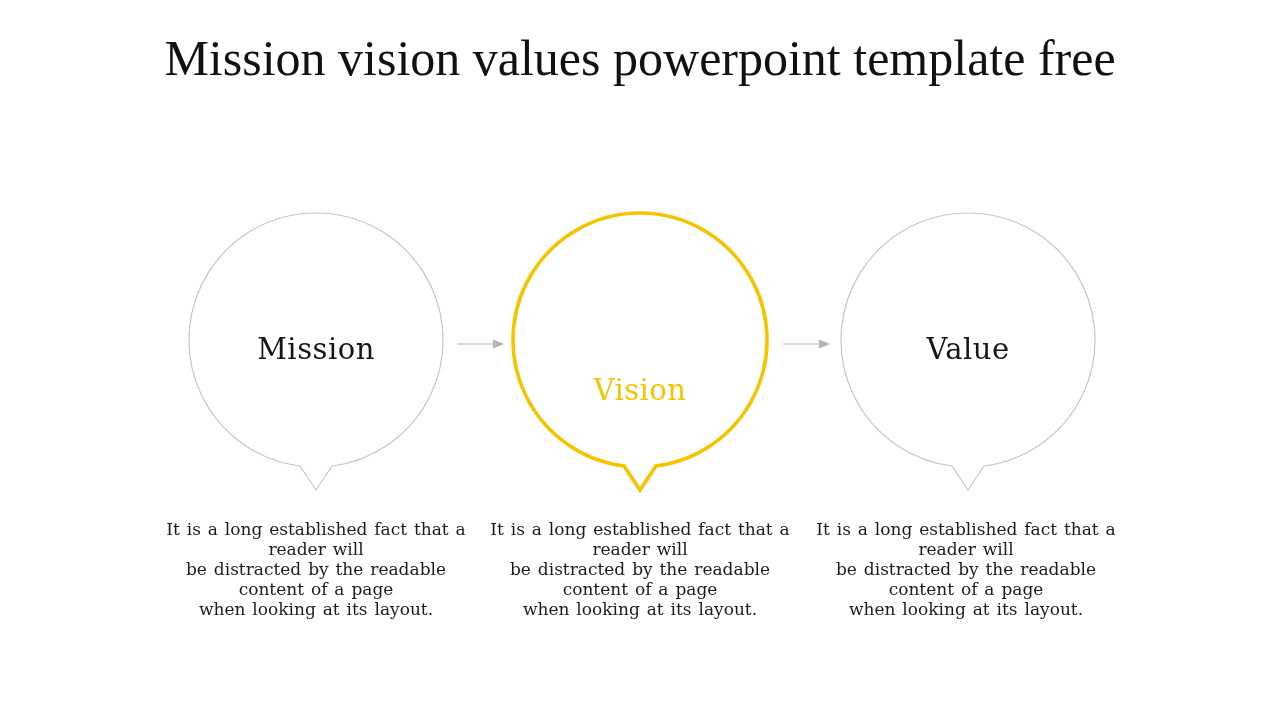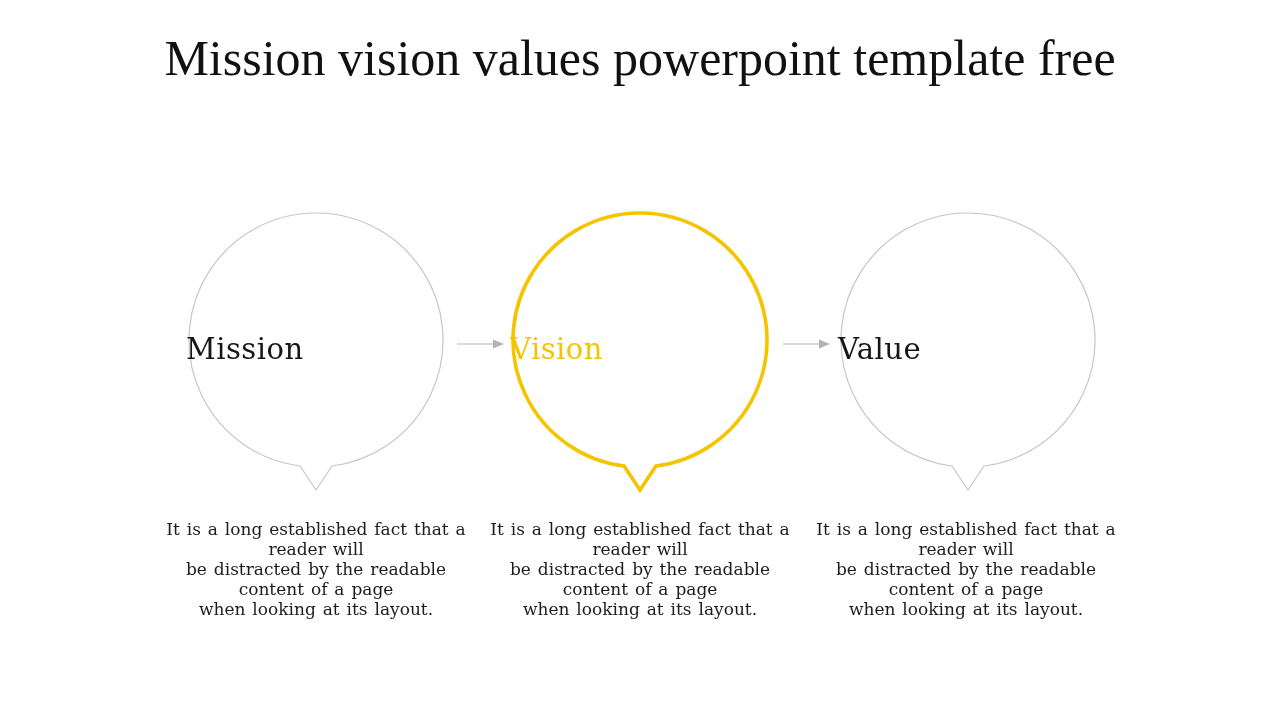--- a/index.html
+++ b/index.html
@@ -33,25 +33,26 @@
     fill:#ffffff;
     stroke:var(--bubble_outline);
     stroke-width:1.2;
   }
   .card.accent .bubble-path{
     stroke:var(--accent);
     stroke-width:3.6;
   }
   .label{
     position:absolute;left:0;top:118px;width:260px;
+    text-align:center;
     font-size:29px;line-height:42px;
     color:#161616;
     letter-spacing:0.5px;
   }
-  .card.accent .label{color:var(--accent);}
+  .card.accent .label{color:var(--accent);margin-top:41px;}
   .arrow{position:absolute;top:337px;}
   .arrow line{stroke:var(--arrow);stroke-width:1.1;}
   .arrow polygon{fill:var(--arrow);}
   .desc{
     position:absolute;top:519px;width:320px;
     text-align:center;
     font-size:17px;line-height:20px;
     color:#1c1c1c;
     word-spacing:1.5px;
   }

